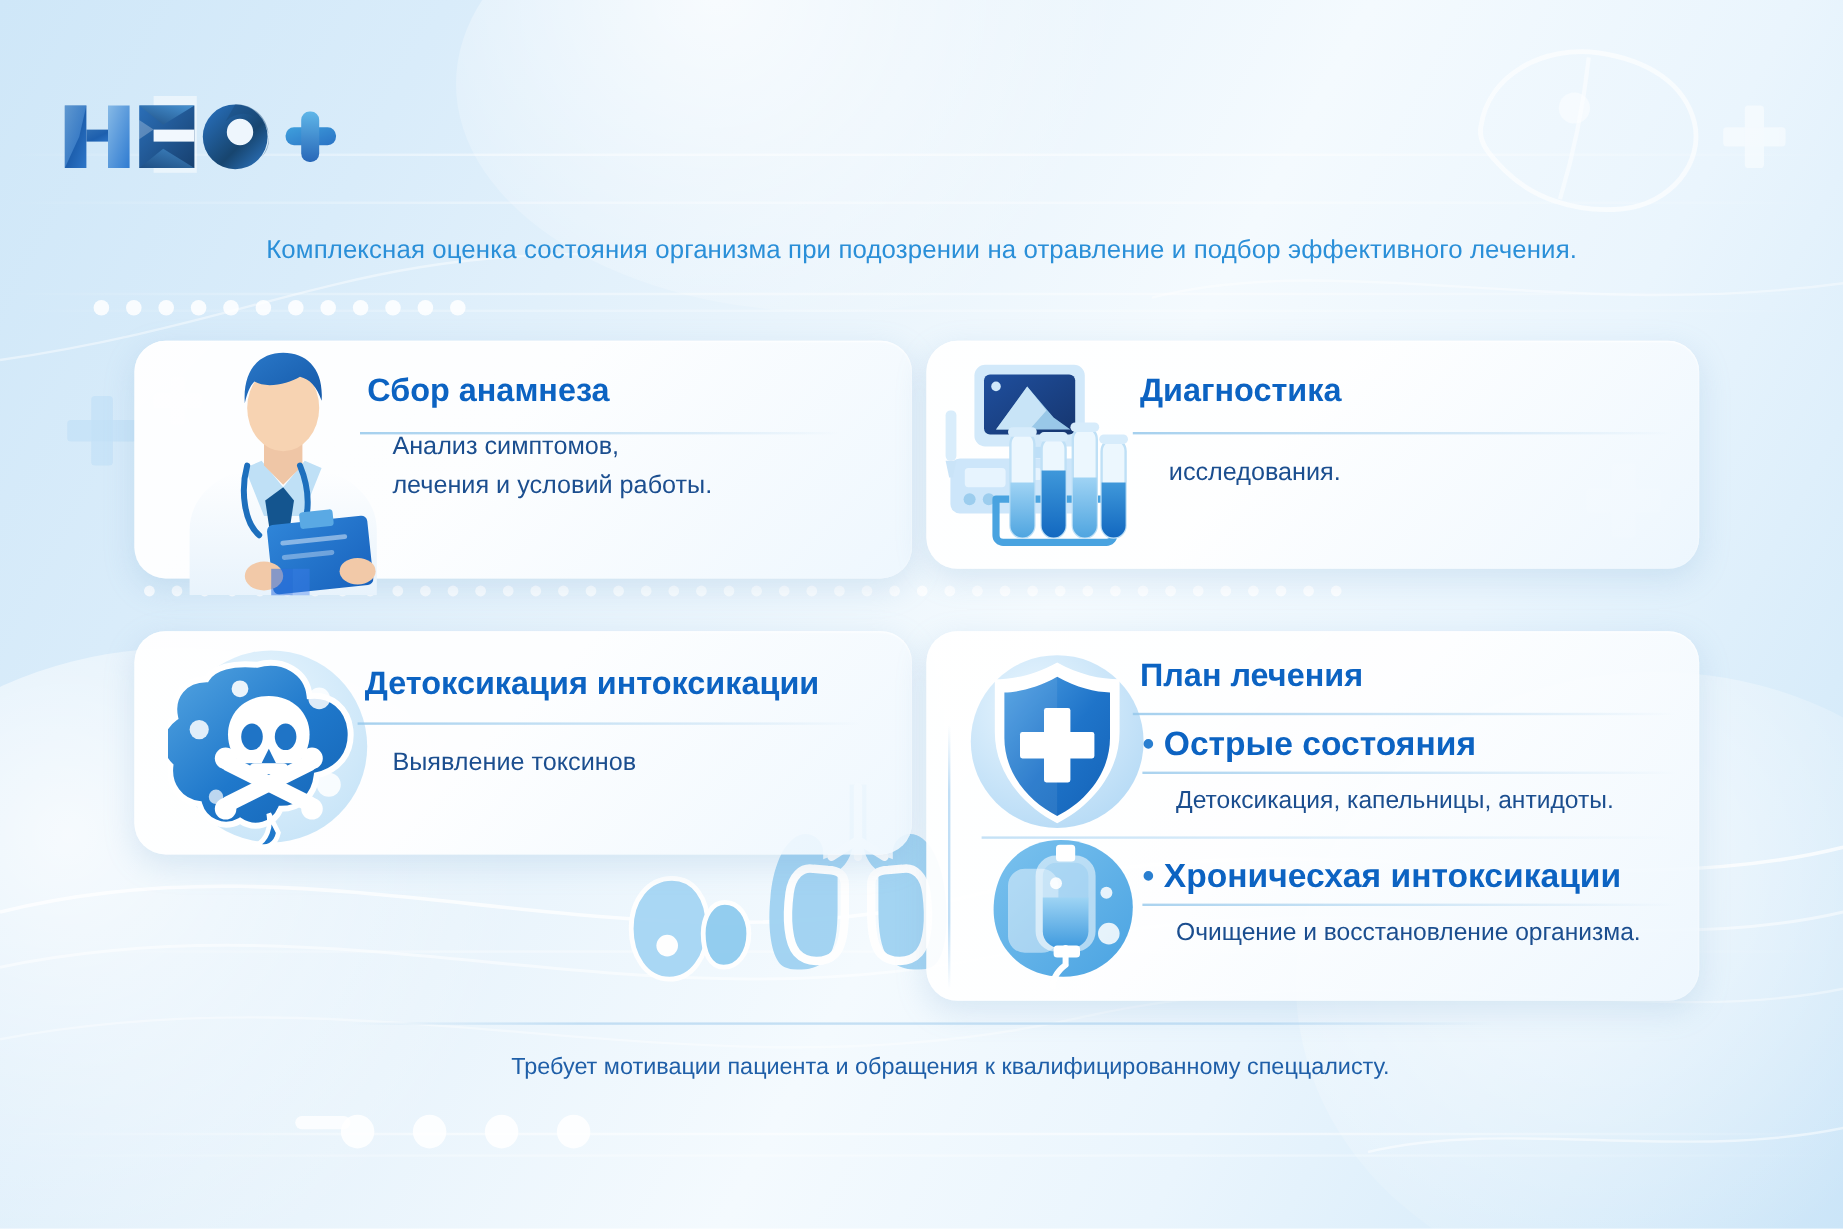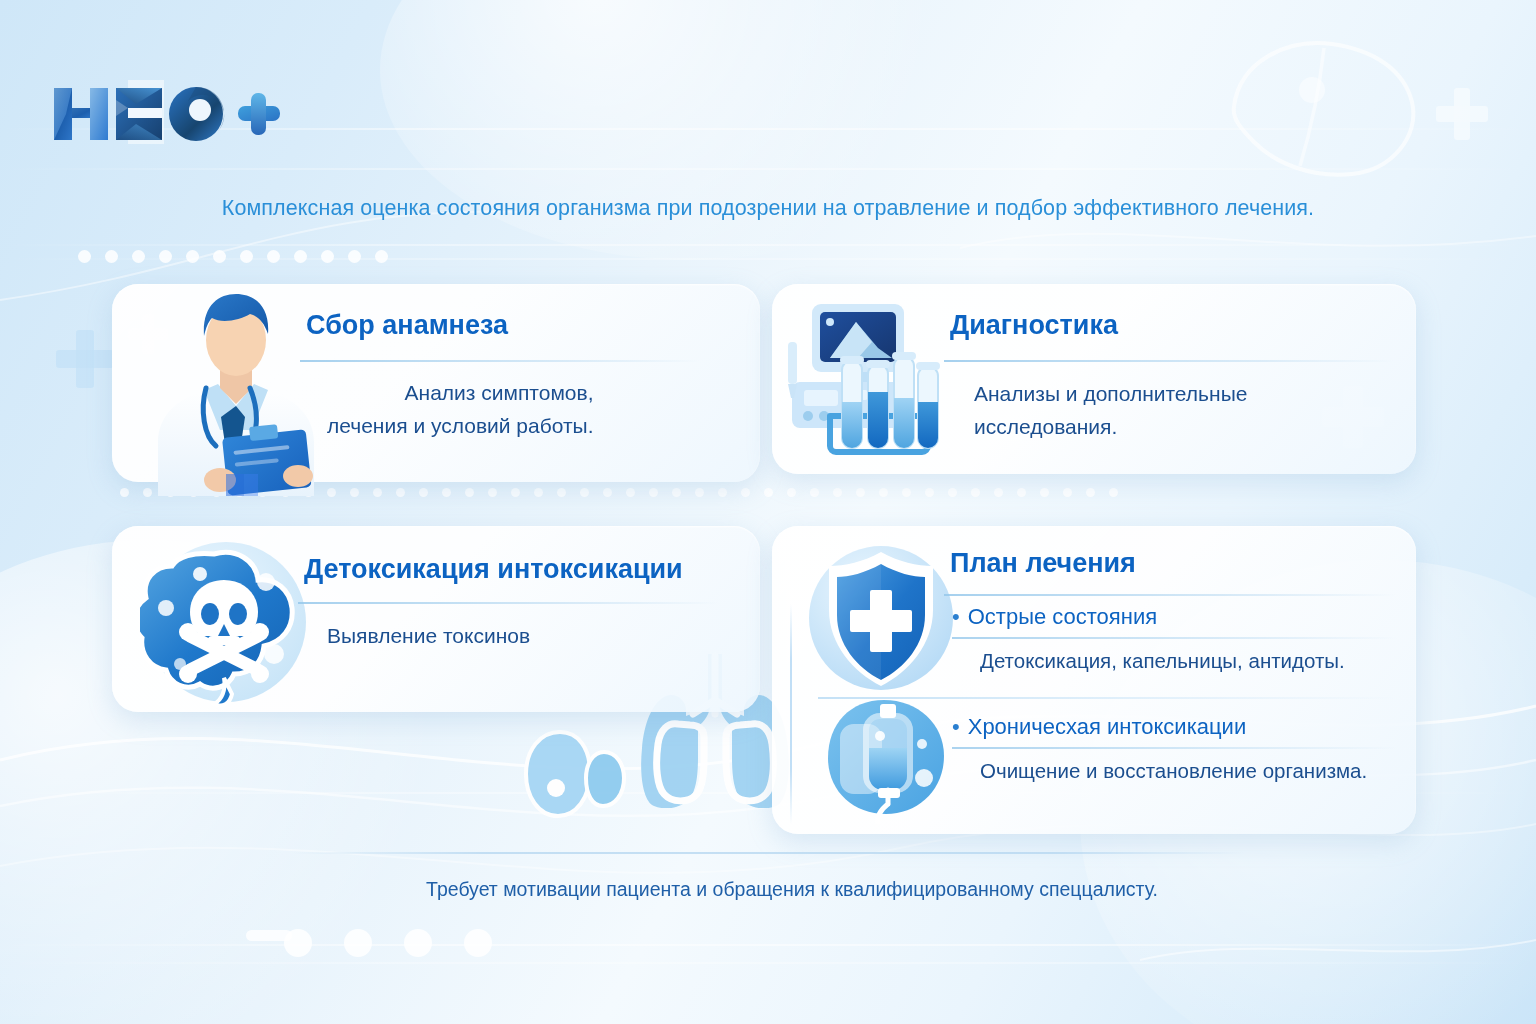--- a/index.html
+++ b/index.html
@@ -121,40 +121,40 @@
   .card-body {
     position: absolute;
     font-size: 21px;
     line-height: 1.55;
     color: #1b4e8f;
   }
 
   
   #anamnesis-head { left: 306px; top: 310px; }
   #anamnesis-rule { left: 300px; top: 360px; width: 400px; }
-  #anamnesis-body { left: 327px; top: 377px; text-align: right; }
+  #anamnesis-body { left: 327px; top: 356px; }
 
   
   #diagnostics-head { left: 950px; top: 310px; }
   #diagnostics-rule { left: 944px; top: 360px; width: 450px; }
   #diagnostics-body { left: 974px; top: 378px; }
 
   
   #intoxication-head { left: 304px; top: 554px; }
   #intoxication-rule { left: 298px; top: 602px; width: 420px; }
   #intoxication-body { left: 327px; top: 620px; }
 
   
   #treatment-head { left: 950px; top: 548px; font-size: 27px; }
   #treatment-rule { left: 944px; top: 594px; width: 452px; }
 
   .plan-item { position: absolute; }
   .plan-title {
-    font-size: 22px;
-    font-weight: 400;
+    font-size: 28px;
+    font-weight: 700;
     color: #0c63c2;
     white-space: nowrap;
   }
   .plan-title .bullet { color: #2a7fd0; margin-right: 8px; }
   .plan-rule {
     margin-top: 7px;
     height: 1.5px;
     background: linear-gradient(90deg, rgba(150,200,235,.8), rgba(200,226,245,.45) 75%, rgba(255,255,255,0));
   }
   .plan-text {
@@ -496,21 +496,20 @@
     <g>
       <rect x="132" y="68" width="20" height="82" rx="10" fill="#ecf7fe" stroke="#bfe0f6" stroke-width="2"></rect>
       <path d="M132,104 h20 v36 a10,10 0 0 1 -10,10 a10,10 0 0 1 -10,-10 Z" fill="url(#tubeB)"></path>
       <rect x="130" y="64" width="24" height="8" rx="4" fill="#d7ecfb"></rect>
     </g>
   </svg>
 
   <div class="card-head" id="diagnostics-head">Диагностика</div>
   <div class="card-divider" id="diagnostics-rule"></div>
   <div class="card-body" id="diagnostics-body">
-    <div>Анализы и дополнительные</div>
     <div>исследования.</div>
   </div>
 
   <div class="card" id="card-intoxication"></div>
 
   <svg class="icon-slot" id="icon-toxic" viewBox="0 0 172 172">
     <defs>
       <radialGradient id="toxbg" cx="40%" cy="32%" r="72%">
         <stop offset="0%" stop-color="#eaf6fe"></stop>
           <stop offset="100%" stop-color="#c9e5f8"></stop>

